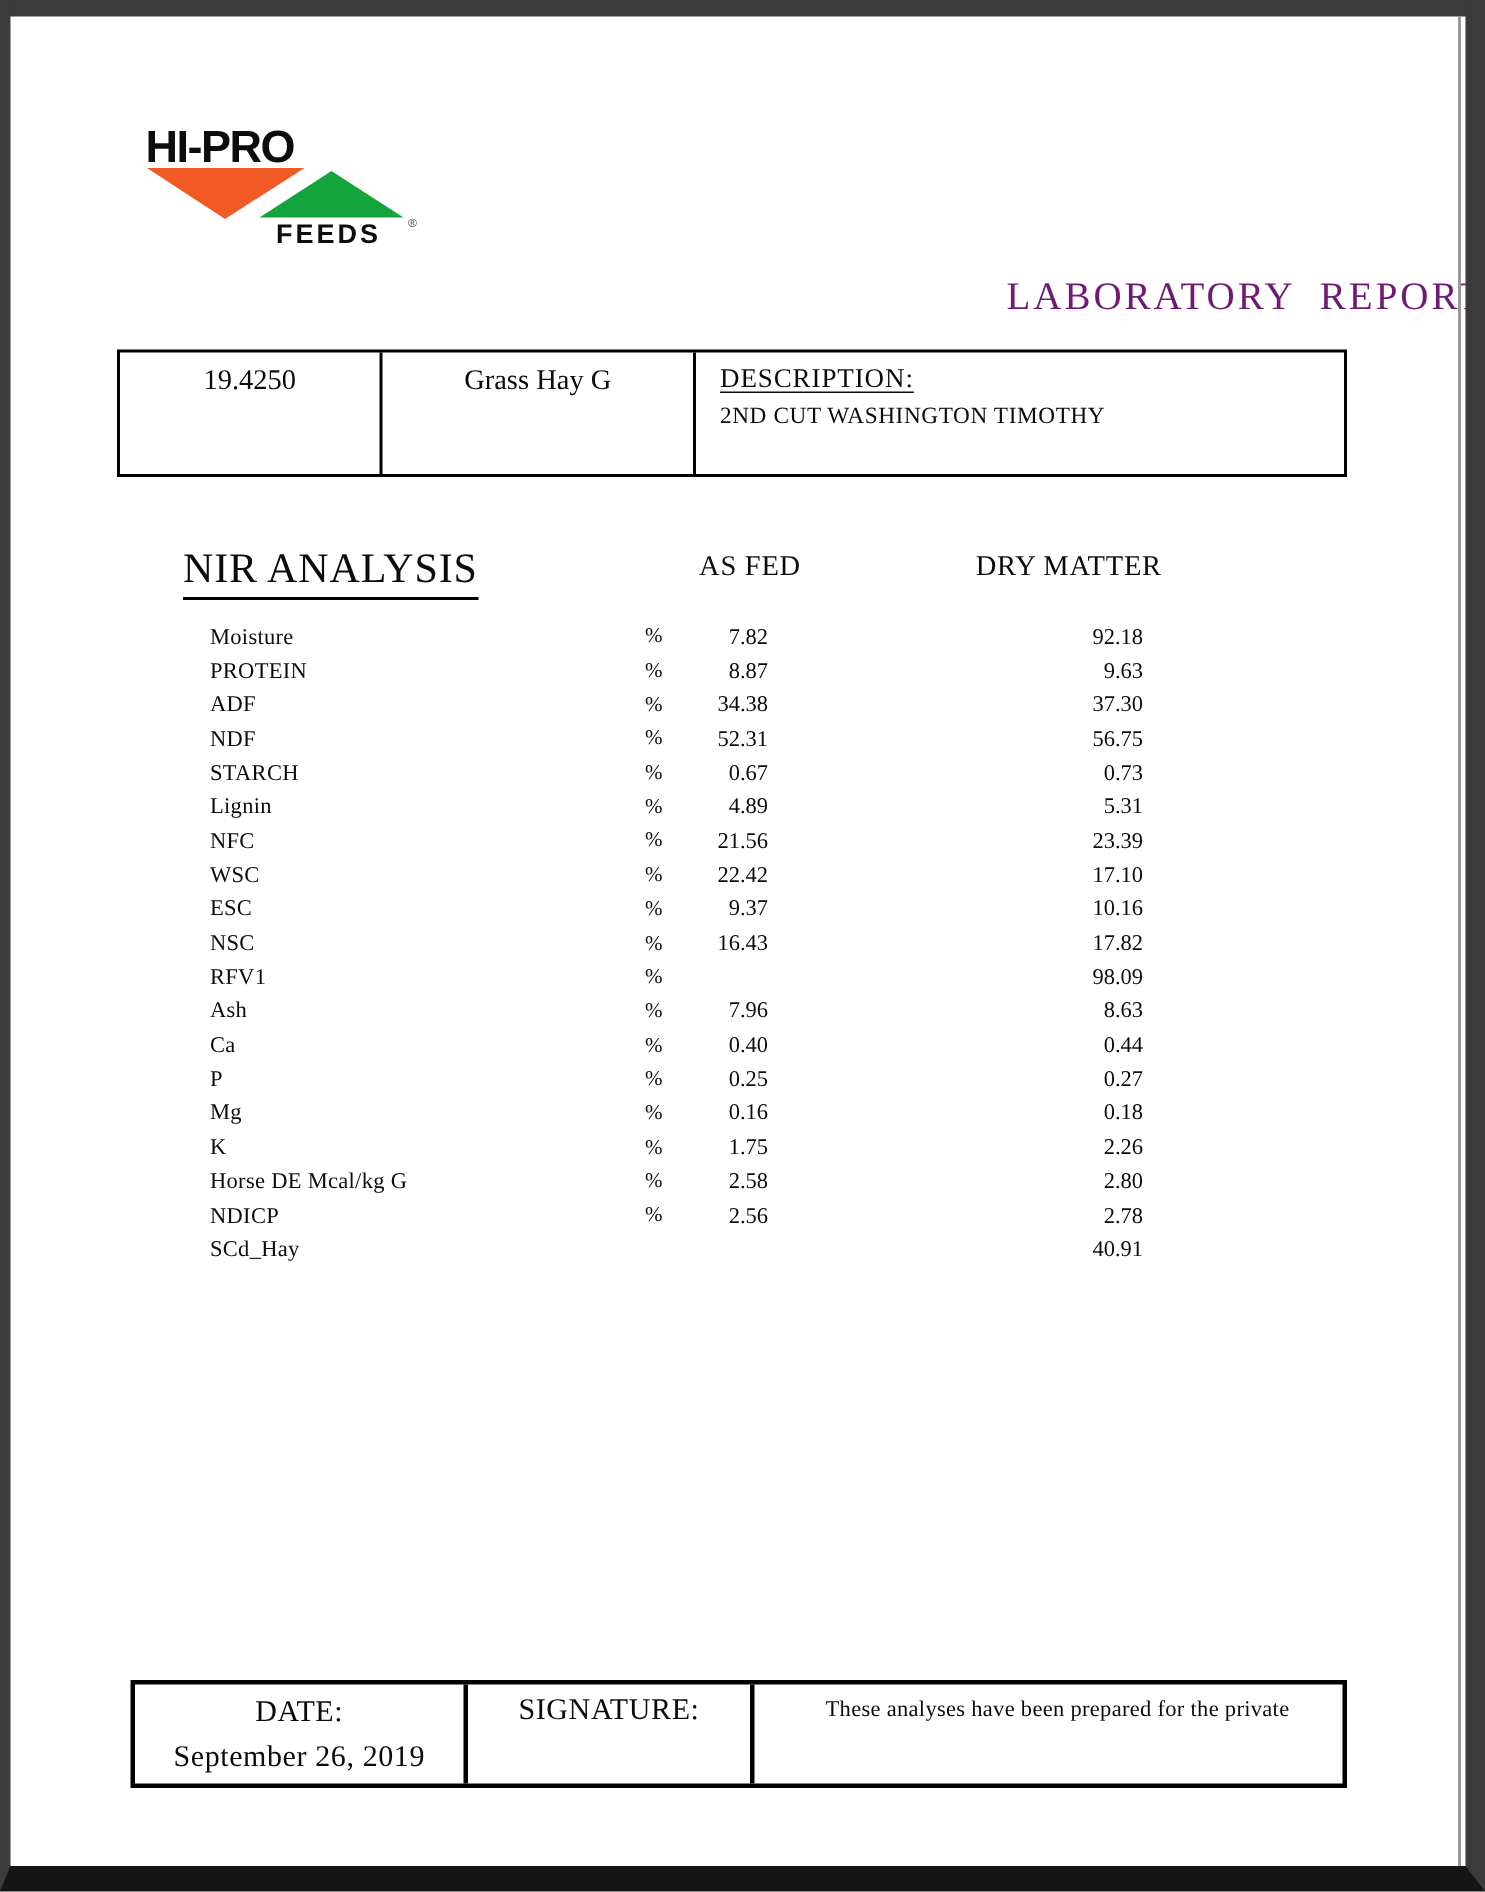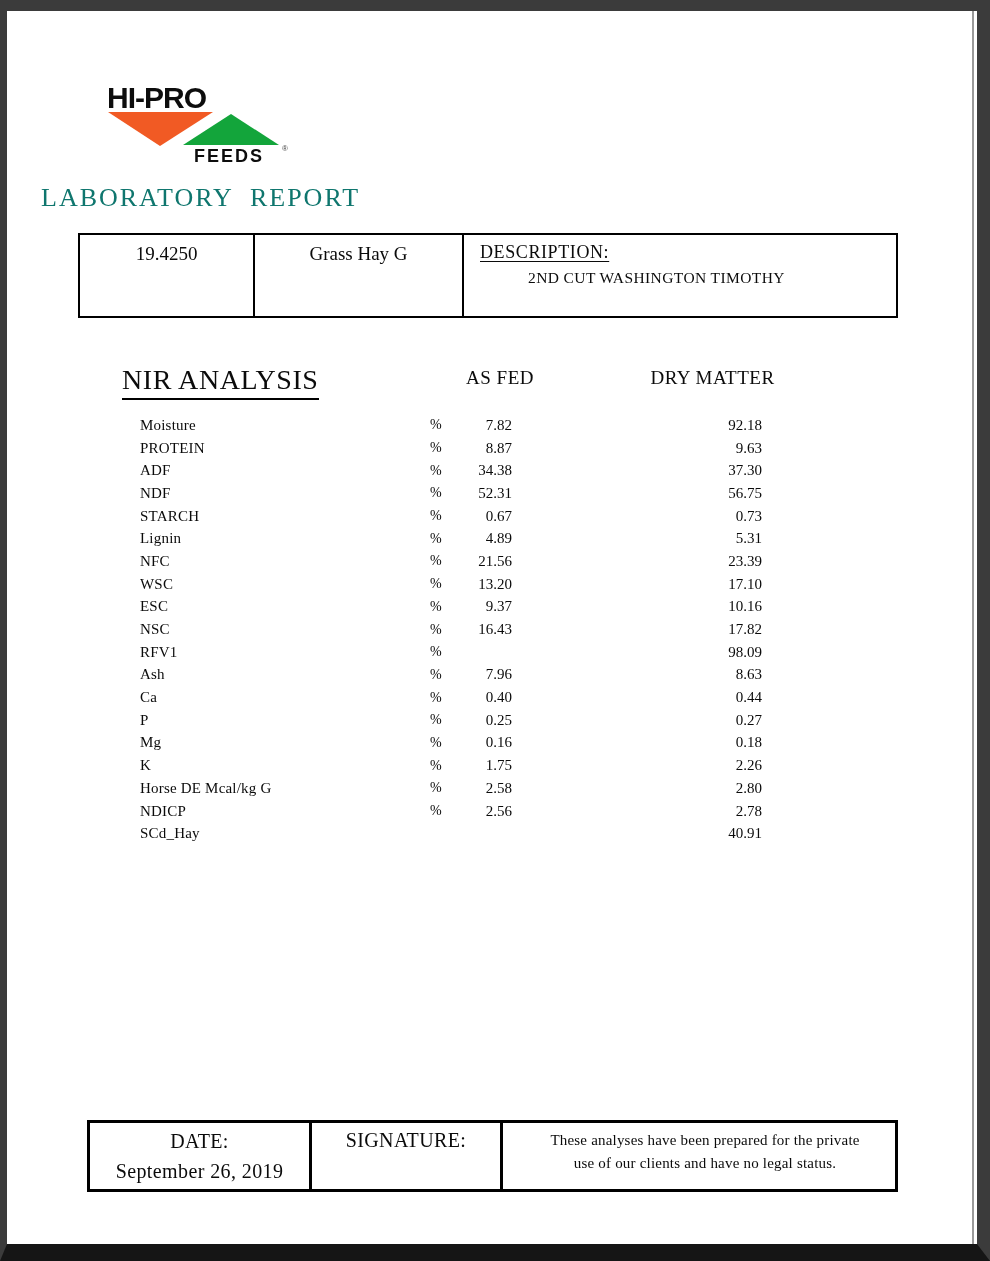--- a/index.html
+++ b/index.html
@@ -7,38 +7,38 @@
        font-family:"Liberation Serif", serif;color:#0b0b0b;}
   .page{position:absolute;inset:0;background:#fff;}
   .frame{position:absolute;inset:0;box-sizing:border-box;
          border-style:solid;border-color:#3b3b3b;
          border-width:11px 13px 17px 7px;
          border-bottom-color:#151515;pointer-events:none;z-index:50;}
   .frame-accent{position:absolute;top:11px;bottom:17px;right:16px;width:2px;
                 background:#9a9a9a;z-index:51;pointer-events:none;}
 
   
-  .logo{position:absolute;left:103px;top:78px;width:190px;height:88px;}
-
-  
-  .report-title{position:absolute;left:0;right:0;top:183px;text-align:left;
-                font-size:26px;letter-spacing:2px;white-space:pre;color:#0f766e;margin-left:41px;}
+  .logo{position:absolute;left:93px;top:78px;width:190px;height:88px;}
+
+  
+  .report-title{position:absolute;left:0;right:0;top:183px;text-align:right;
+                font-size:26px;letter-spacing:2px;white-space:pre;color:#701a75;}
 
   
   .sample-table{position:absolute;left:78px;top:233px;width:820px;height:85px;
                 box-sizing:border-box;border:2px solid #000;display:flex;}
   .sample-table .cell{box-sizing:border-box;}
   .cell-num{width:175px;border-right:2px solid #000;text-align:center;
             padding-top:8px;font-size:19px;}
   .cell-name{width:209px;border-right:2px solid #000;text-align:center;
              padding-top:8px;font-size:19px;}
   .cell-desc{flex:1;padding:7px 0 0 16px;}
   .desc-label{display:inline-block;font-size:18px;letter-spacing:0.6px;
               text-decoration:underline;text-underline-offset:3px;}
-  .desc-value{margin-top:6px;font-size:15.5px;letter-spacing:0.4px;margin-left:48px;}
+  .desc-value{margin-top:6px;font-size:15.5px;letter-spacing:0.4px;}
 
   
   .nir-title{position:absolute;left:122px;top:364px;font-size:28px;
              letter-spacing:0.6px;border-bottom:2px solid #000;padding-bottom:2px;}
   .hdr-asfed{position:absolute;left:445px;top:367px;width:110px;text-align:center;
              font-size:19px;letter-spacing:0.5px;}
   .hdr-dm{position:absolute;left:630px;top:367px;width:165px;text-align:center;
           font-size:19px;letter-spacing:0.5px;}
   .analysis-rows{position:absolute;left:140px;top:414px;width:622px;}
   .arow{display:grid;grid-template-columns:290px 22px 60px 250px;
@@ -132,21 +132,21 @@
       </div>
       <div class="arow">
         <span class="c-label">NFC</span>
         <span class="c-unit">%</span>
         <span class="c-asfed">21.56</span>
         <span class="c-dm">23.39</span>
       </div>
       <div class="arow">
         <span class="c-label">WSC</span>
         <span class="c-unit">%</span>
-        <span class="c-asfed">13.20</span>
+        <span class="c-asfed">22.42</span>
         <span class="c-dm">17.10</span>
       </div>
       <div class="arow">
         <span class="c-label">ESC</span>
         <span class="c-unit">%</span>
         <span class="c-asfed">9.37</span>
         <span class="c-dm">10.16</span>
       </div>
       <div class="arow">
         <span class="c-label">NSC</span>
@@ -213,20 +213,19 @@
   <div class="footer-table">
     <div class="fcell fcell-date">
       <div>DATE:</div>
       <div>September 26, 2019</div>
     </div>
     <div class="fcell fcell-sig">
       <div>SIGNATURE:</div>
     </div>
     <div class="fcell fcell-disc">
       <div>These analyses have been prepared for the private</div>
-      <div>use of our clients and have no legal status.</div>
     </div>
   </div>
 
 
   <div class="frame"></div>
   <div class="frame-accent"></div>
 </div>
 
 </body></html>

